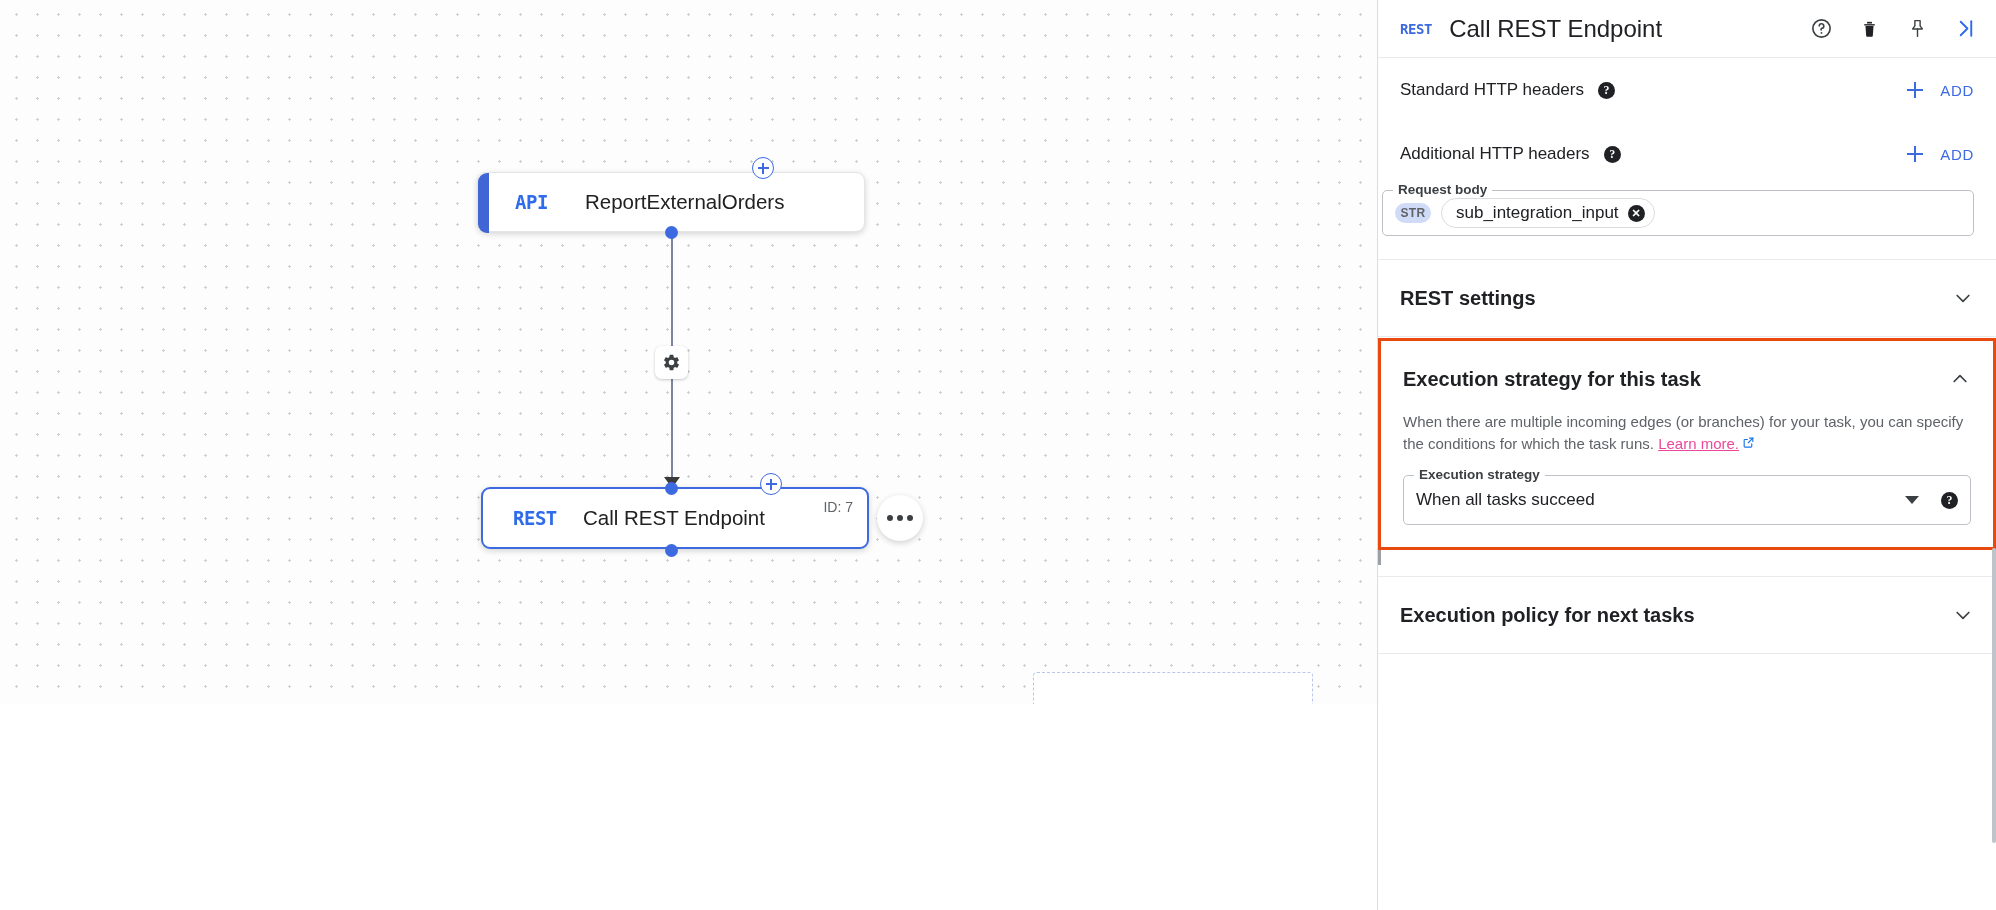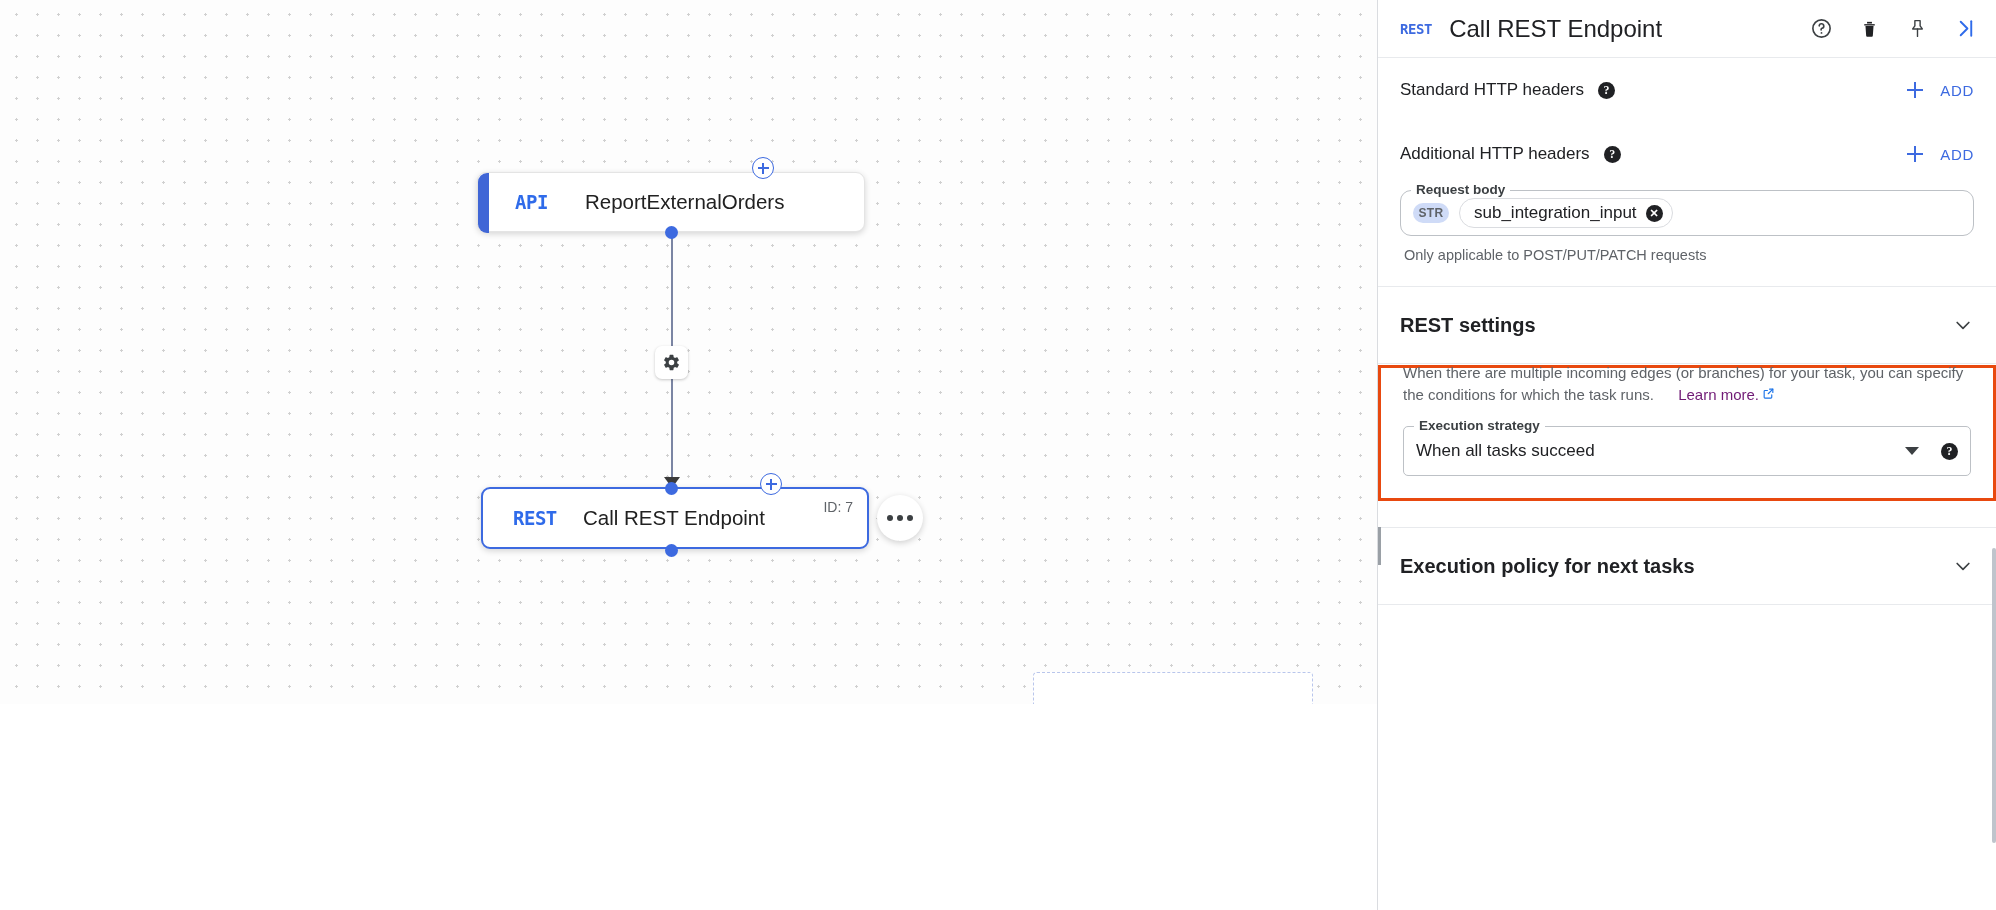--- a/index.html
+++ b/index.html
@@ -249,23 +249,23 @@
   }
   .add-plus::before, .add-plus::after {
     content: ""; position: absolute; background: #3d6ae0;
   }
   .add-plus::before { left: 0; top: 7px; width: 16px; height: 2.2px; }
   .add-plus::after { left: 7px; top: 0; width: 2.2px; height: 16px; }
 
   
   .field {
     position: relative;
-    margin: 4px 22px 0 22px;
+    margin: 4px 22px 0 4px;
     border: 1px solid #bdc1c6;
-    border-radius: 11px;
+    border-radius: 5px;
     height: 46px;
     display: flex; align-items: center;
     padding: 0 12px;
   }
   .field-legend {
     position: absolute;
     left: 10px; top: -9px;
     background: #ffffff;
     padding: 0 5px;
     font-size: 13.5px; font-weight: 700;
@@ -326,21 +326,21 @@
     position: relative;
     border: 3px solid #e8490f;
     margin-top: 1px;
   }
   .hb-desc {
     padding: 0 22px;
     font-size: 15px; line-height: 22px; color: #5f6368;
     margin-top: -6px;
   }
   .hb-link {
-    color: #701a75; cursor: pointer; margin-left: 20px;
+    color: #ec4899; text-decoration: underline; cursor: pointer;
   }
   .ext-icon { margin-left: 3px; }
   .strategy-field {
     position: relative;
     margin: 20px 22px 22px 22px;
     border: 1px solid #bdc1c6;
     border-radius: 5px;
     height: 50px;
     display: flex; align-items: center;
     padding: 0 12px;
@@ -487,38 +487,45 @@
       </div>
 
       <div class="field">
         <span class="field-legend">Request body</span>
         <span class="type-chip">STR</span>
         <span class="value-chip">
           <span>sub_integration_input</span>
           <span class="chip-x">✕</span>
         </span>
       </div>
-      <div class="field-hint">Only applicable to POST/PUT/PATCH requests</div>
 
       <div class="divider"></div>
 
       <div class="sec-head">
         <span class="sec-title">REST settings</span>
         <span class="chev">
           <svg width="20" height="20" viewBox="0 0 24 24" fill="none" stroke="#3c4043" stroke-width="2" stroke-linecap="round" stroke-linejoin="round">
               <path d="M5 9l7 7 7-7"></path>
             </svg>
         </span>
       </div>
 
       <div class="divider" style="margin-top:0"></div>
 
       <div class="sec-tick"></div>
 
       <div class="highlight-box">
+        <div class="sec-head">
+          <span class="sec-title">Execution strategy for this task</span>
+          <span class="chev">
+            <svg width="20" height="20" viewBox="0 0 24 24" fill="none" stroke="#3c4043" stroke-width="2" stroke-linecap="round" stroke-linejoin="round">
+                <path d="M5 15l7-7 7 7"></path>
+              </svg>
+          </span>
+        </div>
         <div class="hb-desc">
           <span>When there are multiple incoming edges (or branches) for your task, you can specify the conditions for which the task runs.</span>
           <span class="hb-link">Learn more.</span><span class="ext-icon"><svg width="13" height="13" viewBox="0 0 24 24" fill="none" stroke="#1a73e8" stroke-width="2.1" stroke-linecap="round" stroke-linejoin="round">
                 <path d="M14 4h6v6"></path>
                 <path d="M20 4l-8.5 8.5"></path>
                 <path d="M18 14.5V19a1.5 1.5 0 0 1-1.5 1.5h-11A1.5 1.5 0 0 1 4 19V8a1.5 1.5 0 0 1 1.5-1.5H10"></path>
               </svg></span>
         </div>
         <div class="strategy-field">
           <span class="field-legend">Execution strategy</span>

